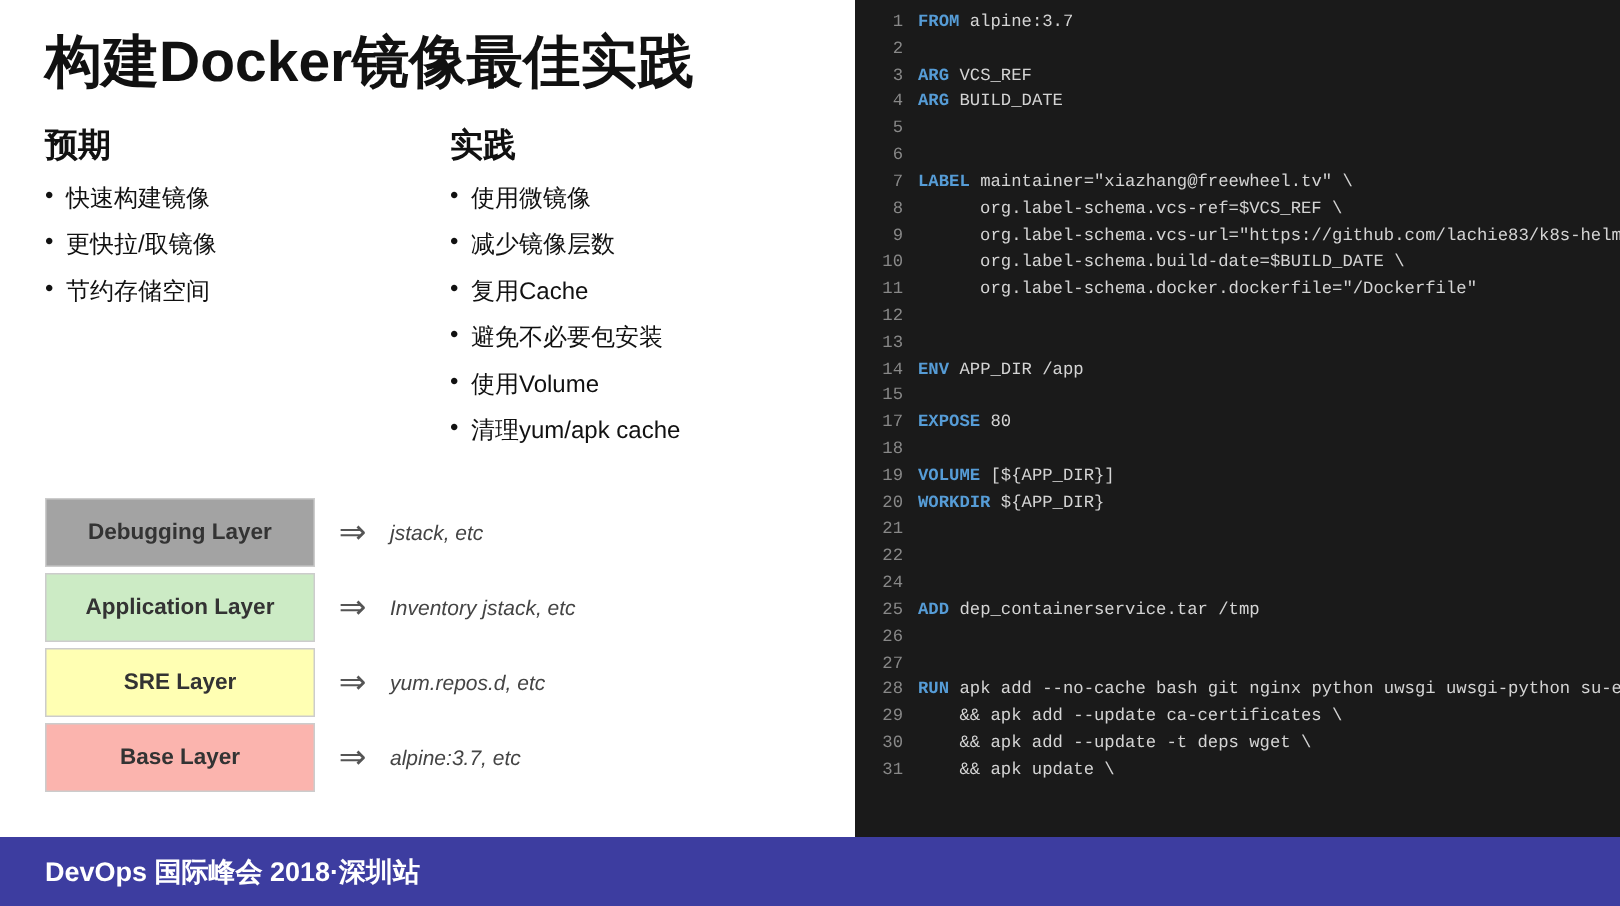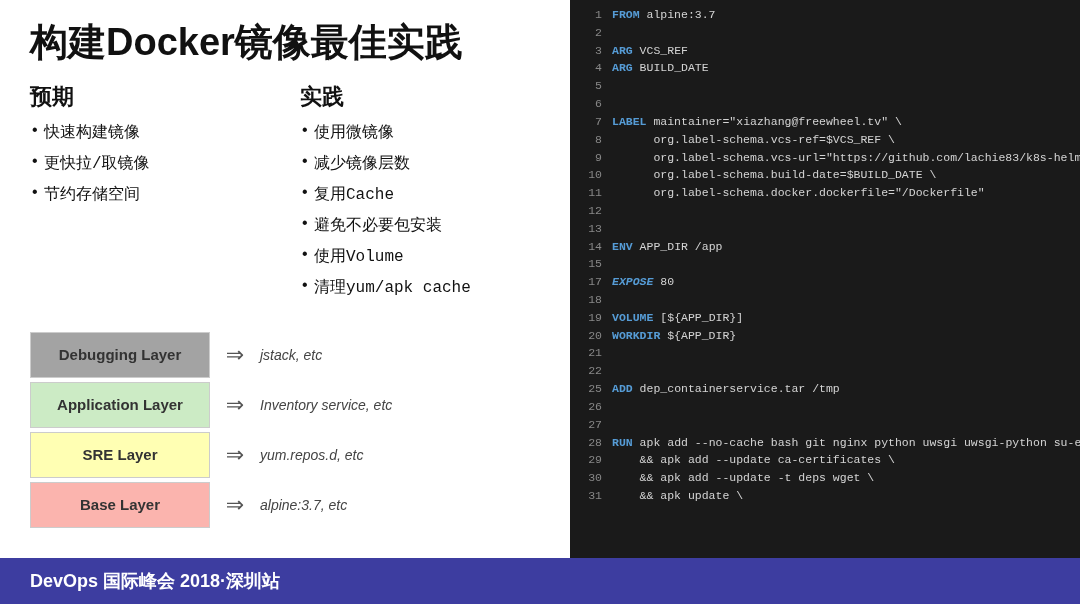--- a/index.html
+++ b/index.html
@@ -30,21 +30,20 @@
       font-weight: bold;
       color: #111;
       margin-bottom: 16px;
       font-family: 'STKaiti', 'KaiTi', 'Arial', sans-serif;
       line-height: 1.2;
     }
     .columns-row {
       display: flex;
       gap: 30px;
       margin-bottom: 20px;
-      font-family: Liberation Mono, monospace;
     }
     .column-left, .column-right {
       flex: 1;
     }
     .section-title {
       font-size: 22px;
       font-weight: bold;
       color: #111;
       margin-bottom: 10px;
     }
@@ -177,21 +176,21 @@
 
     <div class="layers-diagram">
       <div class="layer-row">
         <div class="layer-box layer-debug">Debugging Layer</div>
         <div class="layer-arrow">⇒</div>
         <div class="layer-label">jstack, etc</div>
       </div>
       <div class="layer-row">
         <div class="layer-box layer-app">Application Layer</div>
         <div class="layer-arrow">⇒</div>
-        <div class="layer-label">Inventory service, etc</div>
+        <div class="layer-label">Inventory jstack, etc</div>
       </div>
       <div class="layer-row">
         <div class="layer-box layer-sre">SRE Layer</div>
         <div class="layer-arrow">⇒</div>
         <div class="layer-label">yum.repos.d, etc</div>
       </div>
       <div class="layer-row">
         <div class="layer-box layer-base">Base Layer</div>
         <div class="layer-arrow">⇒</div>
         <div class="layer-label">alpine:3.7, etc</div>
@@ -208,26 +207,27 @@
       <div class="code-line"><span class="line-num">6</span><span style="color: rgb(106, 153, 85);"></span></div>
       <div class="code-line"><span class="line-num">7</span><span><span style="color: rgb(86, 156, 214); font-weight: bold;">LABEL</span> maintainer="xiazhang@freewheel.tv" \</span></div>
       <div class="code-line"><span class="line-num">8</span><span>      org.label-schema.vcs-ref=$VCS_REF \</span></div>
       <div class="code-line"><span class="line-num">9</span><span>      org.label-schema.vcs-url="https://github.com/lachie83/k8s-helm" \</span></div>
       <div class="code-line"><span class="line-num">10</span><span>      org.label-schema.build-date=$BUILD_DATE \</span></div>
       <div class="code-line"><span class="line-num">11</span><span>      org.label-schema.docker.dockerfile="/Dockerfile"</span></div>
       <div class="code-line"><span class="line-num">12</span><span></span></div>
       <div class="code-line"><span class="line-num">13</span><span style="color: rgb(106, 153, 85);"></span></div>
       <div class="code-line"><span class="line-num">14</span><span><span style="color: rgb(86, 156, 214); font-weight: bold;">ENV</span> APP_DIR /app</span></div>
       <div class="code-line"><span class="line-num">15</span><span></span></div>
-      <div class="code-line"><span class="line-num">17</span><span><span style="color: rgb(86, 156, 214); font-weight: bold; font-style: italic;">EXPOSE</span> 80</span></div>
+      <div class="code-line"><span class="line-num">17</span><span><span style="color: rgb(86, 156, 214); font-weight: bold;">EXPOSE</span> 80</span></div>
       <div class="code-line"><span class="line-num">18</span><span></span></div>
       <div class="code-line"><span class="line-num">19</span><span><span style="color: rgb(86, 156, 214); font-weight: bold;">VOLUME</span> [${APP_DIR}]</span></div>
       <div class="code-line"><span class="line-num">20</span><span><span style="color: rgb(86, 156, 214); font-weight: bold;">WORKDIR</span> ${APP_DIR}</span></div>
       <div class="code-line"><span class="line-num">21</span><span></span></div>
       <div class="code-line"><span class="line-num">22</span><span style="color: rgb(106, 153, 85);"></span></div>
+      <div class="code-line"><span class="line-num">24</span><span style="color: rgb(106, 153, 85);"></span></div>
       <div class="code-line"><span class="line-num">25</span><span><span style="color: rgb(86, 156, 214); font-weight: bold;">ADD</span> dep_containerservice.tar /tmp</span></div>
       <div class="code-line"><span class="line-num">26</span><span></span></div>
       <div class="code-line"><span class="line-num">27</span><span style="color: rgb(106, 153, 85);"></span></div>
       <div class="code-line"><span class="line-num">28</span><span><span style="color: rgb(86, 156, 214); font-weight: bold;">RUN</span> apk add --no-cache bash git nginx python uwsgi uwsgi-python su-exec \</span></div>
       <div class="code-line"><span class="line-num">29</span><span>    &amp;&amp; apk add --update ca-certificates \</span></div>
       <div class="code-line"><span class="line-num">30</span><span>    &amp;&amp; apk add --update -t deps wget \</span></div>
       <div class="code-line"><span class="line-num">31</span><span>    &amp;&amp; apk update \</span></div>
     </div>
 </div>
 

